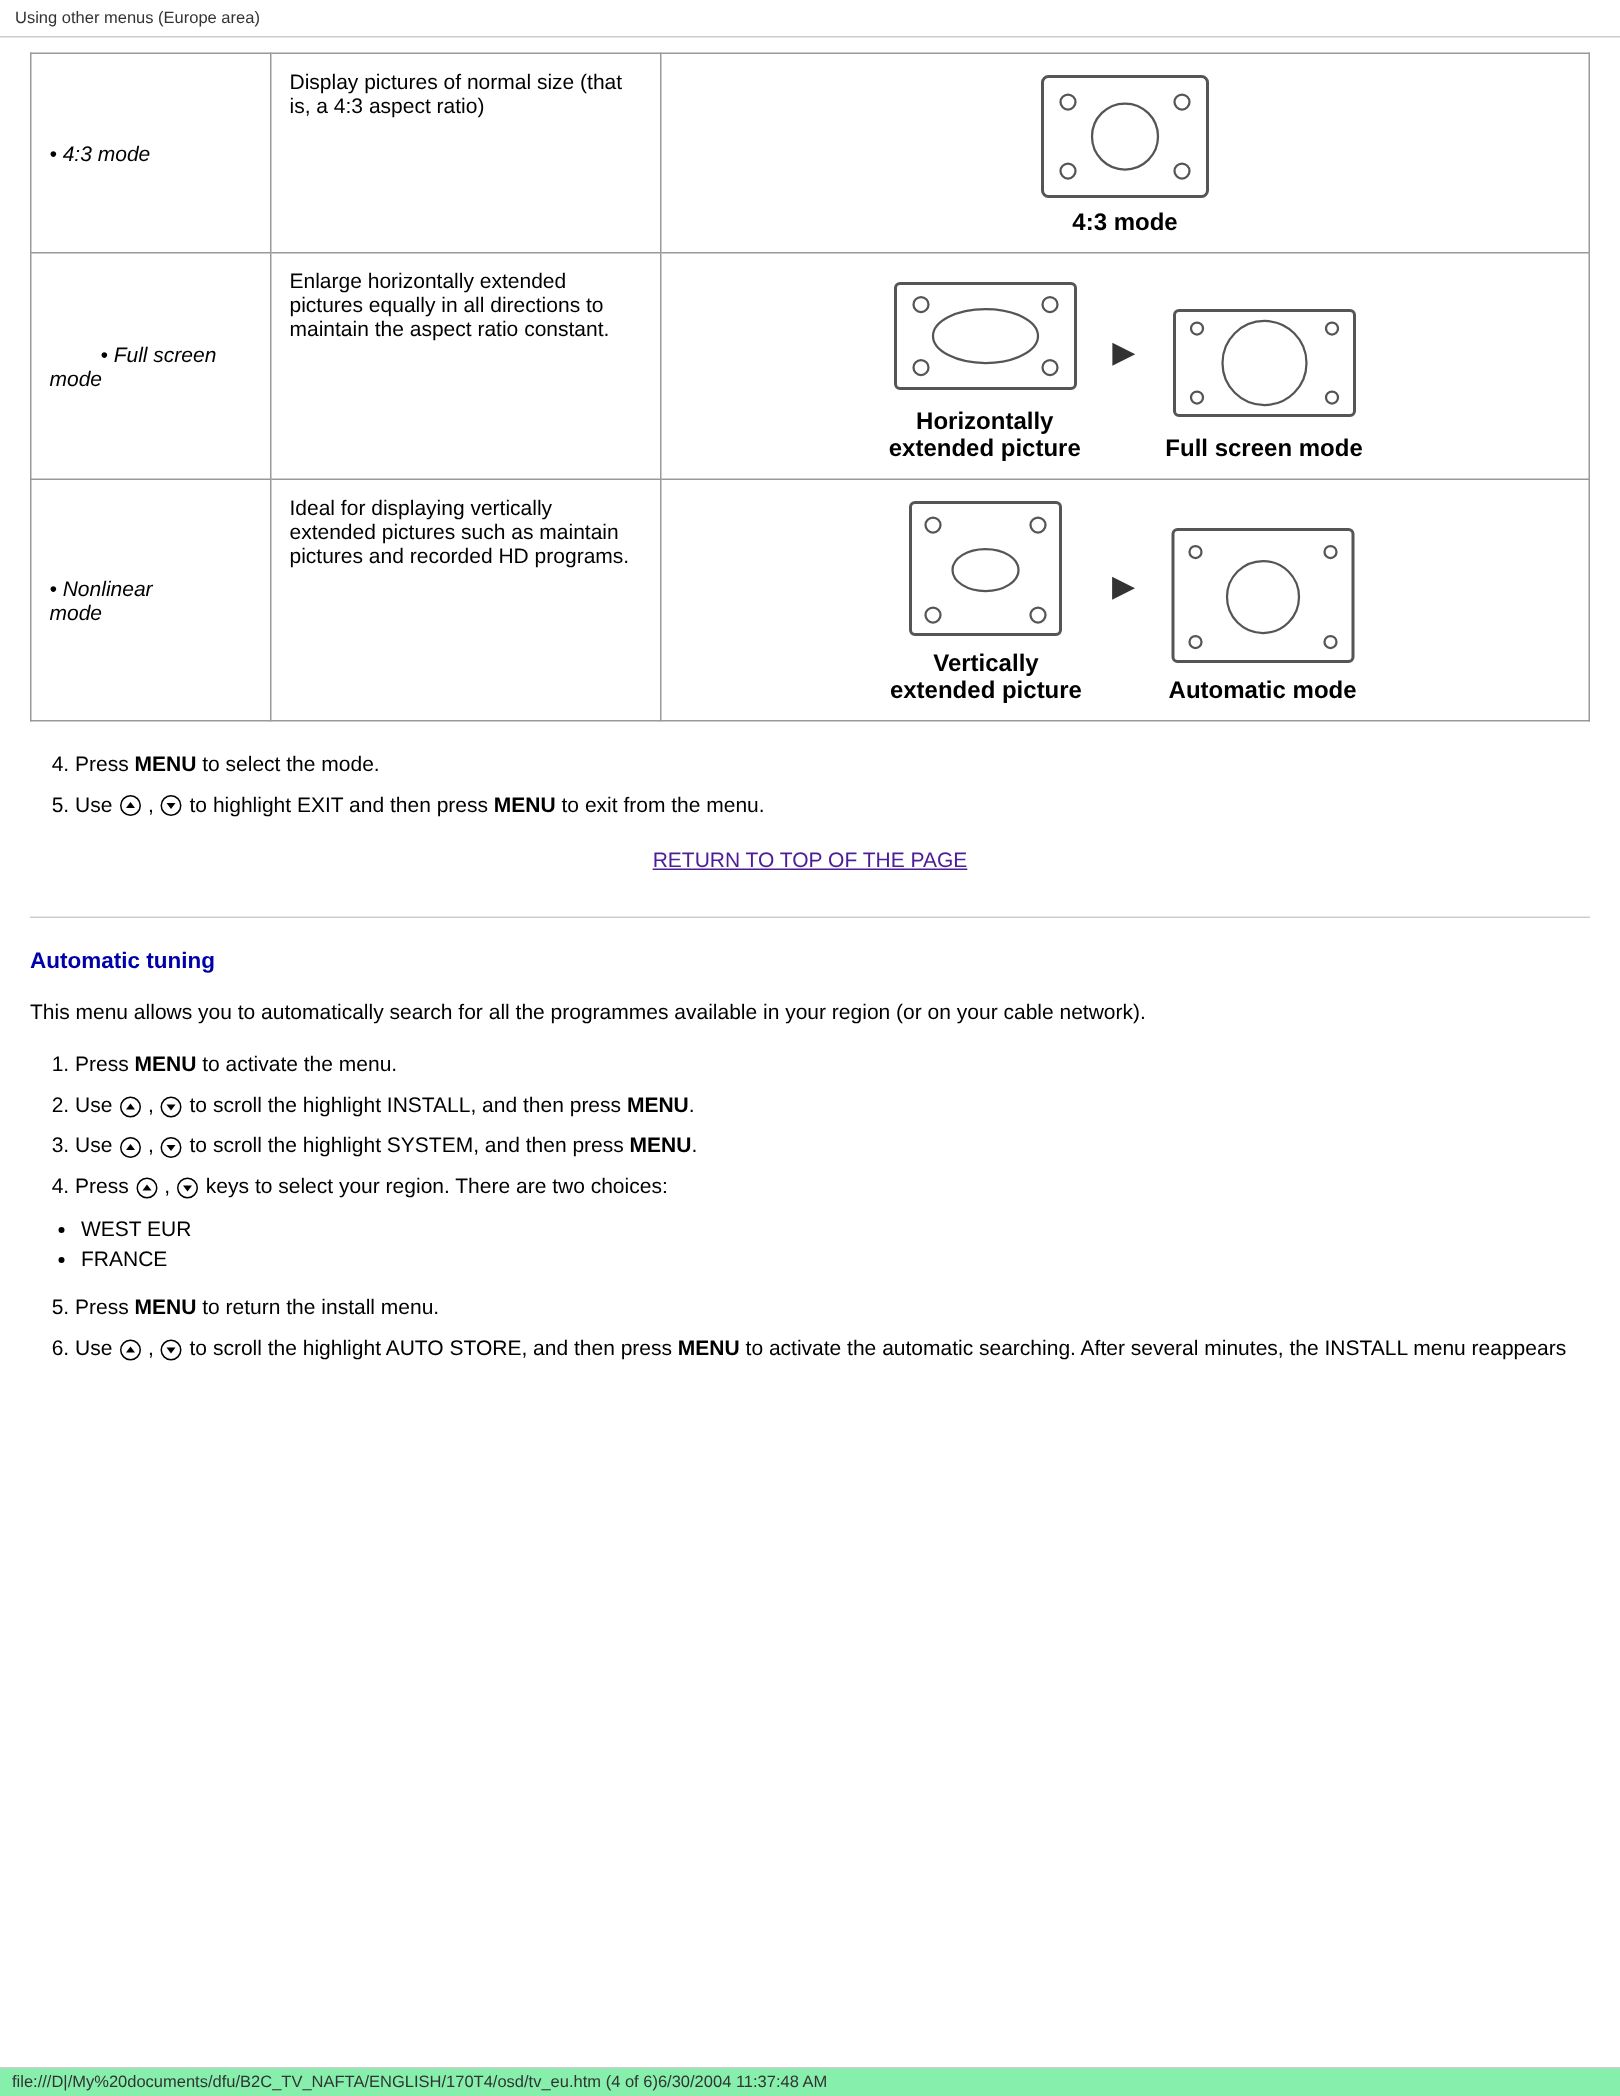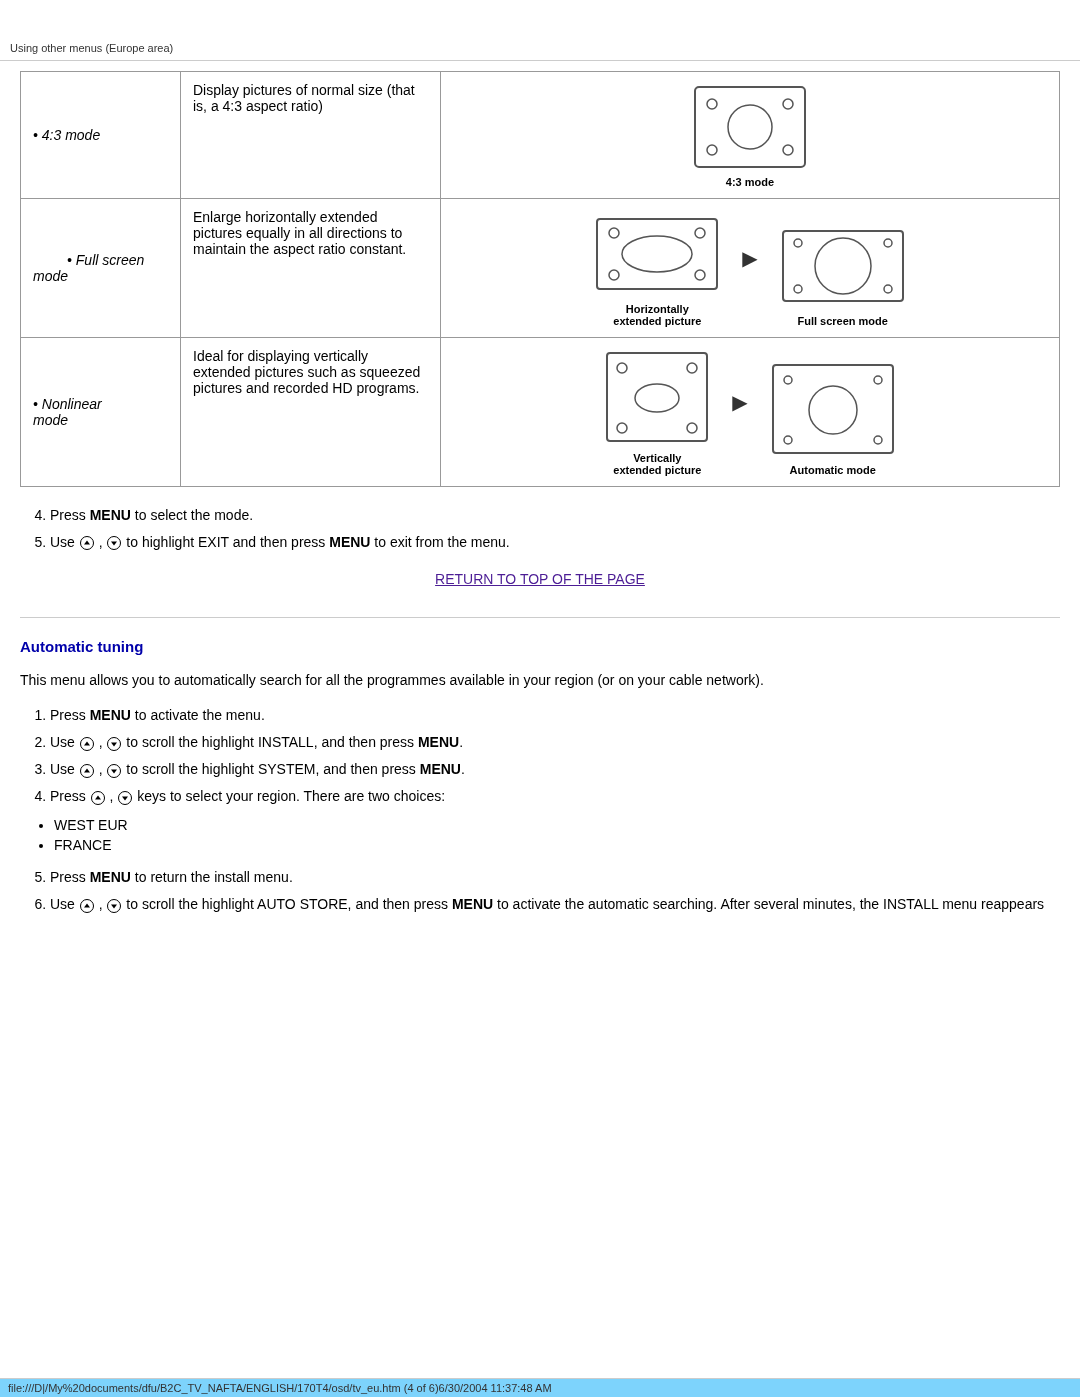--- a/index.html
+++ b/index.html
@@ -11,21 +11,20 @@
       width: 1080px;
       min-height: 1397px;
       padding: 0;
     }
 
     .top-bar {
       font-size: 11px;
       color: #333;
       padding: 6px 10px;
       border-bottom: 1px solid #ccc;
-      margin-top: 36px;
     }
 
     .main-content {
       padding: 10px 20px 20px 20px;
     }
 
     
     .modes-table {
       width: 100%;
       border-collapse: collapse;
@@ -58,21 +57,21 @@
       gap: 20px;
       justify-content: center;
     }
     .diagram-item {
       display: flex;
       flex-direction: column;
       align-items: center;
       gap: 4px;
     }
     .diagram-caption {
-      font-size: 11px;
+      font-size: 16px;
       font-weight: bold;
       text-align: center;
     }
 
     
     .tv-svg {
       display: block;
     }
 
     .arrow-right {
@@ -128,21 +127,21 @@
     .bullet-list li {
       font-size: 14px;
       margin-bottom: 4px;
     }
 
     .status-bar {
       position: fixed;
       bottom: 0;
       left: 0;
       width: 1080px;
-      background: #7dd3fc;
+      background: #86efac;
       border-top: 1px solid #ccc;
       font-size: 11px;
       padding: 3px 8px;
       color: #333;
     }
 
     
     .circle-icon {
       display: inline-block;
       width: 14px;
@@ -258,21 +257,21 @@
           </div>
         </div>
       </td>
     </tr>
 
     <tr>
       <td class="col-label">
         <span style="font-size:14px;">• Nonlinear<br>mode</span>
       </td>
       <td class="col-desc">
-        Ideal for displaying vertically extended pictures such as squeezed pictures and recorded HD programs.
+        Ideal for displaying vertically extended pictures such as maintain pictures and recorded HD programs.
       </td>
       <td class="col-images">
         <div class="diagram-container">
 
           <div class="diagram-item">
             <svg class="tv-svg" width="110" height="100" viewBox="0 0 110 100">
               <rect x="5" y="5" width="100" height="88" rx="3" ry="3" fill="white" stroke="#555" stroke-width="2"></rect>
 
               <circle cx="20" cy="20" r="5" fill="white" stroke="#555" stroke-width="1.5"></circle>
               <circle cx="90" cy="20" r="5" fill="white" stroke="#555" stroke-width="1.5"></circle>

